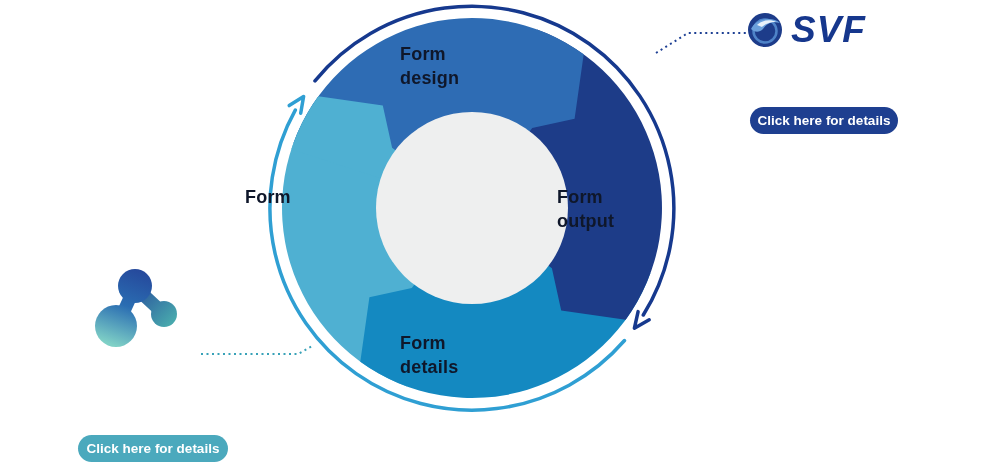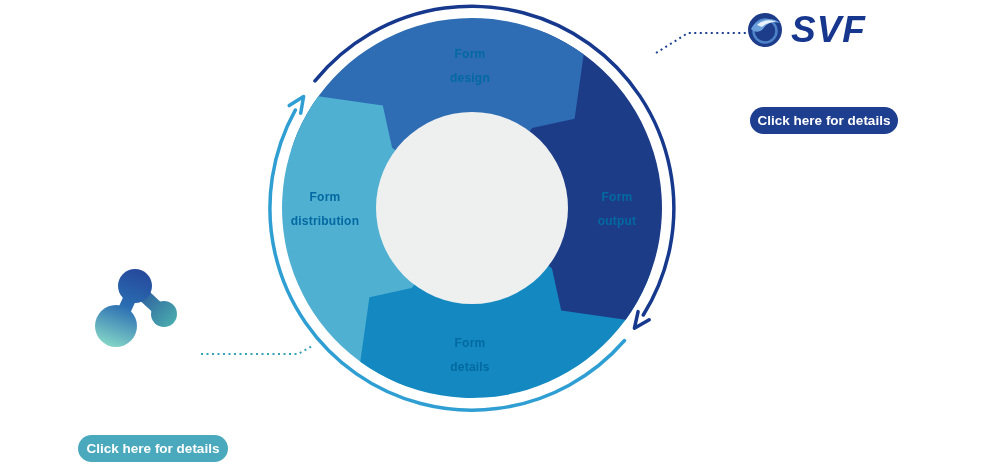--- a/index.html
+++ b/index.html
@@ -5,22 +5,22 @@
   * { margin:0; padding:0; box-sizing:border-box; }
   html,body { background:#ffffff; }
   body { font-family:"Liberation Sans", sans-serif; }
   .stage {
     position:relative; width:1000px; height:465px;
     background:#ffffff; overflow:hidden;
   }
   #diagram-svg { position:absolute; left:0; top:0; z-index:1; }
 
   .seg-label {
-    position:absolute; z-index:3; text-align:center;
-    color:#0369a1; font-weight:bold; font-size:12px; line-height:24px;
+    position:absolute; z-index:3; text-align:left;
+    color:#0f172a; font-weight:bold; font-size:18px; line-height:24px;
     letter-spacing:.2px; pointer-events:none;
   }
   .lbl-design       { left:400px; top:42px;  width:140px; }
   .lbl-output       { left:557px; top:185px; width:120px; }
   .lbl-storage      { left:400px; top:331px; width:140px; }
   .lbl-distribution { left:245px; top:185px; width:160px; }
 
   .pill-btn {
     position:absolute; z-index:4; height:27px; border-radius:14px;
     color:#ffffff; font-weight:bold; font-size:13.5px; line-height:27px;
@@ -65,21 +65,20 @@
   <div class="seg-label lbl-output">
     <div>Form</div>
     <div>output</div>
   </div>
   <div class="seg-label lbl-storage">
     <div>Form</div>
     <div>details</div>
   </div>
   <div class="seg-label lbl-distribution">
     <div>Form</div>
-    <div>distribution</div>
   </div>
 
   <div class="svf-logo">
     <svg width="36" height="36" viewBox="0 0 36 36">
       <circle cx="18" cy="18" r="17" fill="#1d3c8a"></circle>
       <circle cx="18" cy="19" r="11.5" fill="none" stroke="#4e83c8" stroke-width="2.5"></circle>
       <path d="M4,17 C9,6 26,4 33,11 C25,9 20,11 16,17 C12,21 7,20 4,17 Z" fill="#6ba0dc"></path>
       <path d="M10,13 C15,8 24,7 29,10 C23,10 18,12 15,15 Z" fill="#ffffff" opacity="0.85"></path>
     </svg>
     <span class="svf-text" style="color: rgb(22, 55, 141);">SVF</span>

